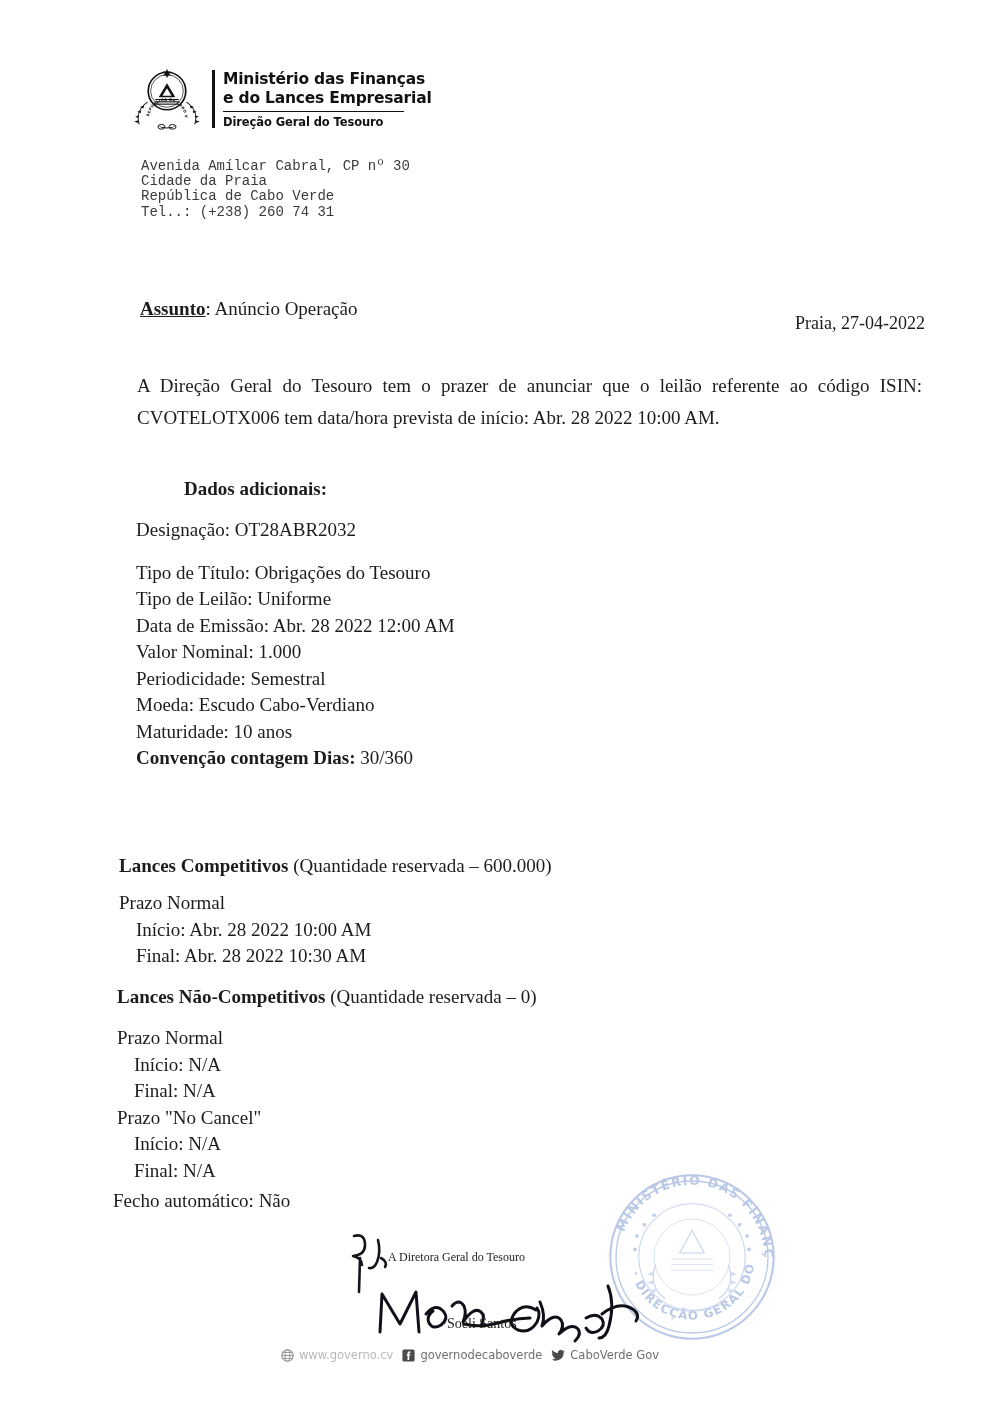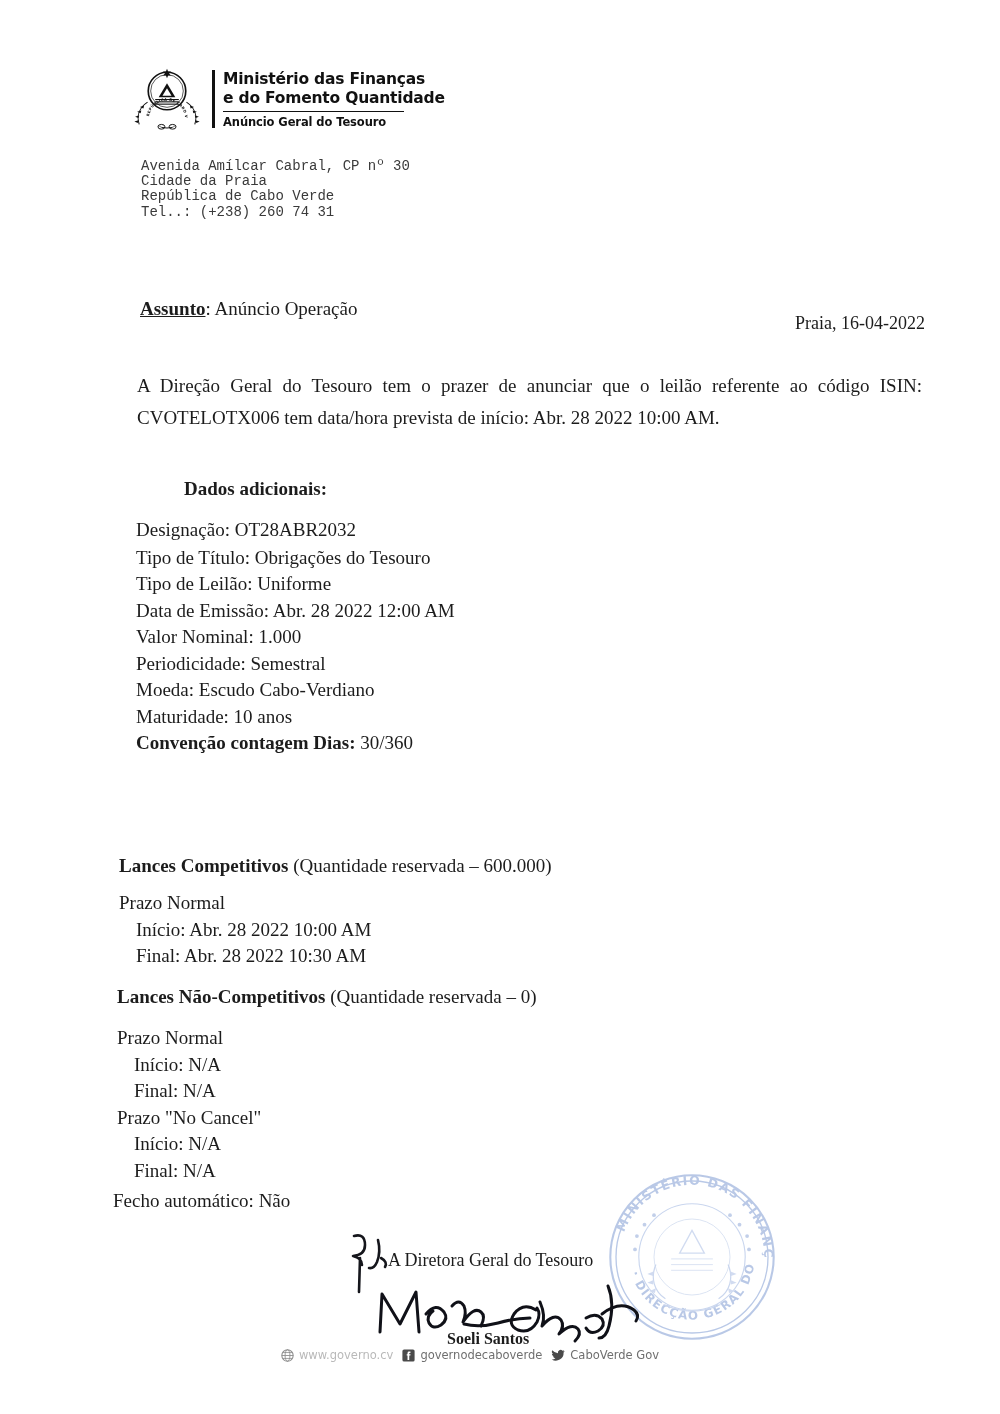--- a/index.html
+++ b/index.html
@@ -115,21 +115,21 @@
     white-space: nowrap;
   }
   #dados-title { left: 136px; top: 478px; margin-left: 48px; }
 
   .details {
     position: absolute;
     left: 136px;
     top: 517px;
     font-size: 19px;
   }
-  .details .desig { margin-bottom: 1px; }
+  .details .desig { margin-bottom: 16px; }
   .details .row { line-height: 26.5px; white-space: nowrap; }
   .details .row.strong-label b { font-weight: bold; }
 
   #comp-title { left: 119px; top: 855px; text-align: right; }
   #noncomp-title { left: 117px; top: 986px; }
   .sec-title .paren {
     font-weight: normal;
   }
 
   .bids {
@@ -154,30 +154,29 @@
   .sig-block {
     position: absolute;
     left: 340px;
     top: 1228px;
     width: 330px;
   }
   .sig-title {
     position: absolute;
     left: 48px;
     top: 22px;
-    font-size: 18px;
+    font-size: 12px;
     white-space: nowrap;
   }
   .sig-name {
     position: absolute;
     left: 107px;
-    top: 102px;
-    font-size: 16px;
-    white-space: nowrap;
-    font-weight: bold;
+    top: 88px;
+    font-size: 14px;
+    white-space: nowrap;
   }
   .sig-mark {
     position: absolute;
     left: 0;
     top: 0;
     width: 330px;
     height: 120px;
     pointer-events: none;
   }
 
@@ -249,37 +248,37 @@
         <path d="M90 71 l6 2 -5 2 z"></path>
           <path d="M91 78 l6 2 -5 2 z"></path>
       </g>
       <path d="M36 86 q14 8 28 0 q-14 5 -28 0 z" fill="#111"></path>
       <ellipse cx="42" cy="87.5" rx="5" ry="3.4" fill="none" stroke="#111" stroke-width="1.4"></ellipse>
       <ellipse cx="58" cy="87.5" rx="5" ry="3.4" fill="none" stroke="#111" stroke-width="1.4"></ellipse>
     </svg>
     <div class="lh-divider"></div>
     <div class="lh-text">
       <div class="lh-line1">Ministério das Finanças</div>
-      <div class="lh-line2">e do Fomento Quantidade</div>
+      <div class="lh-line2">e do Lances Empresarial</div>
       <div class="lh-rule"></div>
-      <div class="lh-line3">Anúncio Geral do Tesouro</div>
+      <div class="lh-line3">Direção Geral do Tesouro</div>
     </div>
   </div>
 
   <div class="address">
     <div>Avenida Amílcar Cabral, CP nº 30</div>
     <div>Cidade da Praia</div>
     <div>República de Cabo Verde</div>
     <div>Tel..: (+238) 260 74 31</div>
   </div>
 
   <div class="subject">
     <span class="lbl">Assunto</span><span>: </span><span>Anúncio Operação</span>
   </div>
-  <div class="doc-date">Praia, 16-04-2022</div>
+  <div class="doc-date">Praia, 27-04-2022</div>
 
   <div class="body-par">A Direção Geral do Tesouro tem o prazer de anunciar que o leilão referente ao código ISIN: CVOTELOTX006 tem data/hora prevista de início: Abr. 28 2022 10:00 AM.</div>
 
   <div class="sec-title" id="dados-title">Dados adicionais:</div>
 
   <div class="details">
     <div class="row desig">Designação: OT28ABR2032</div>
     <div class="row">Tipo de Título: Obrigações do Tesouro</div>
     <div class="row">Tipo de Leilão: Uniforme</div>
     <div class="row">Data de Emissão: Abr. 28 2022 12:00 AM</div>

